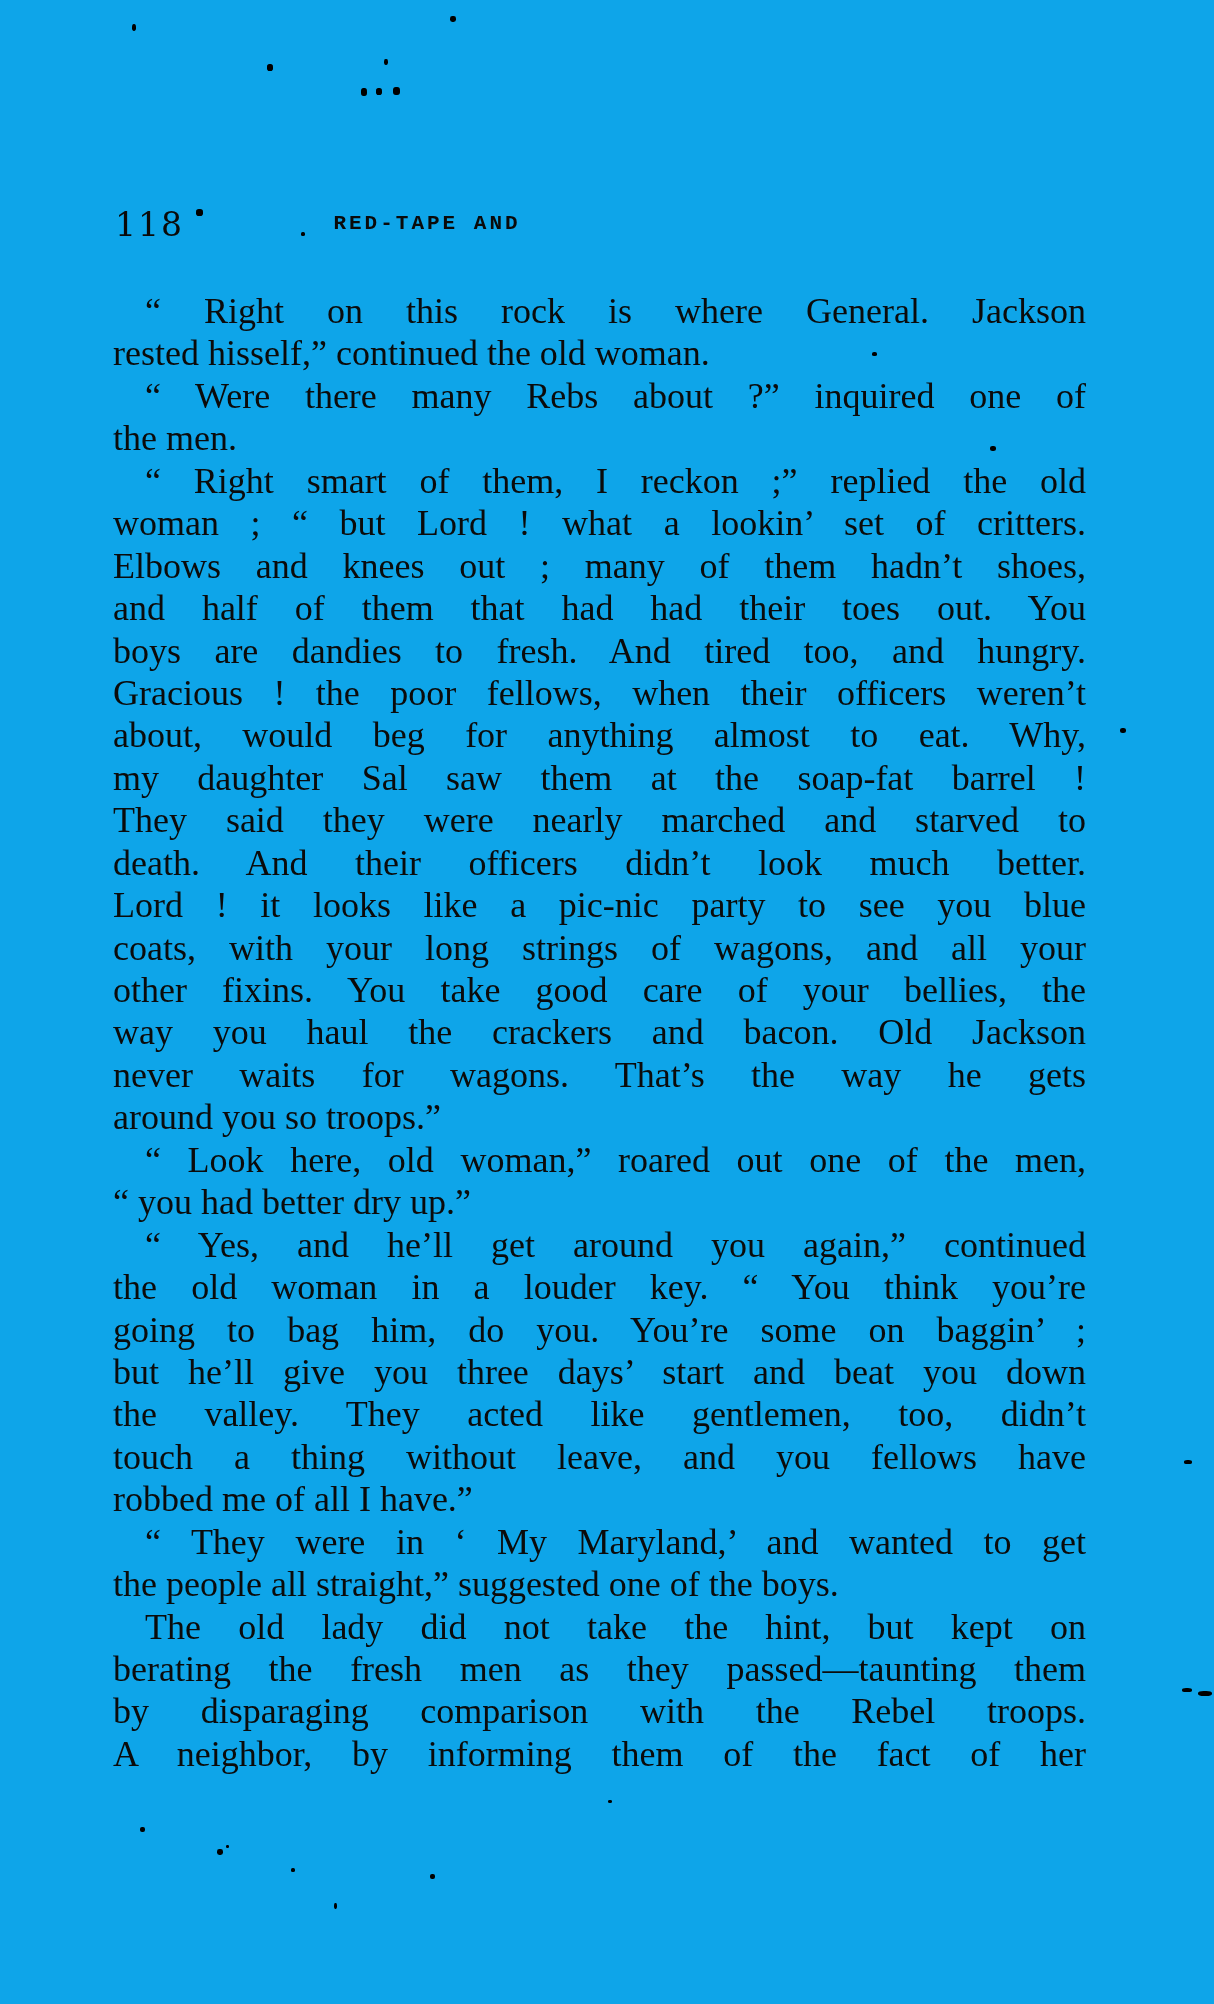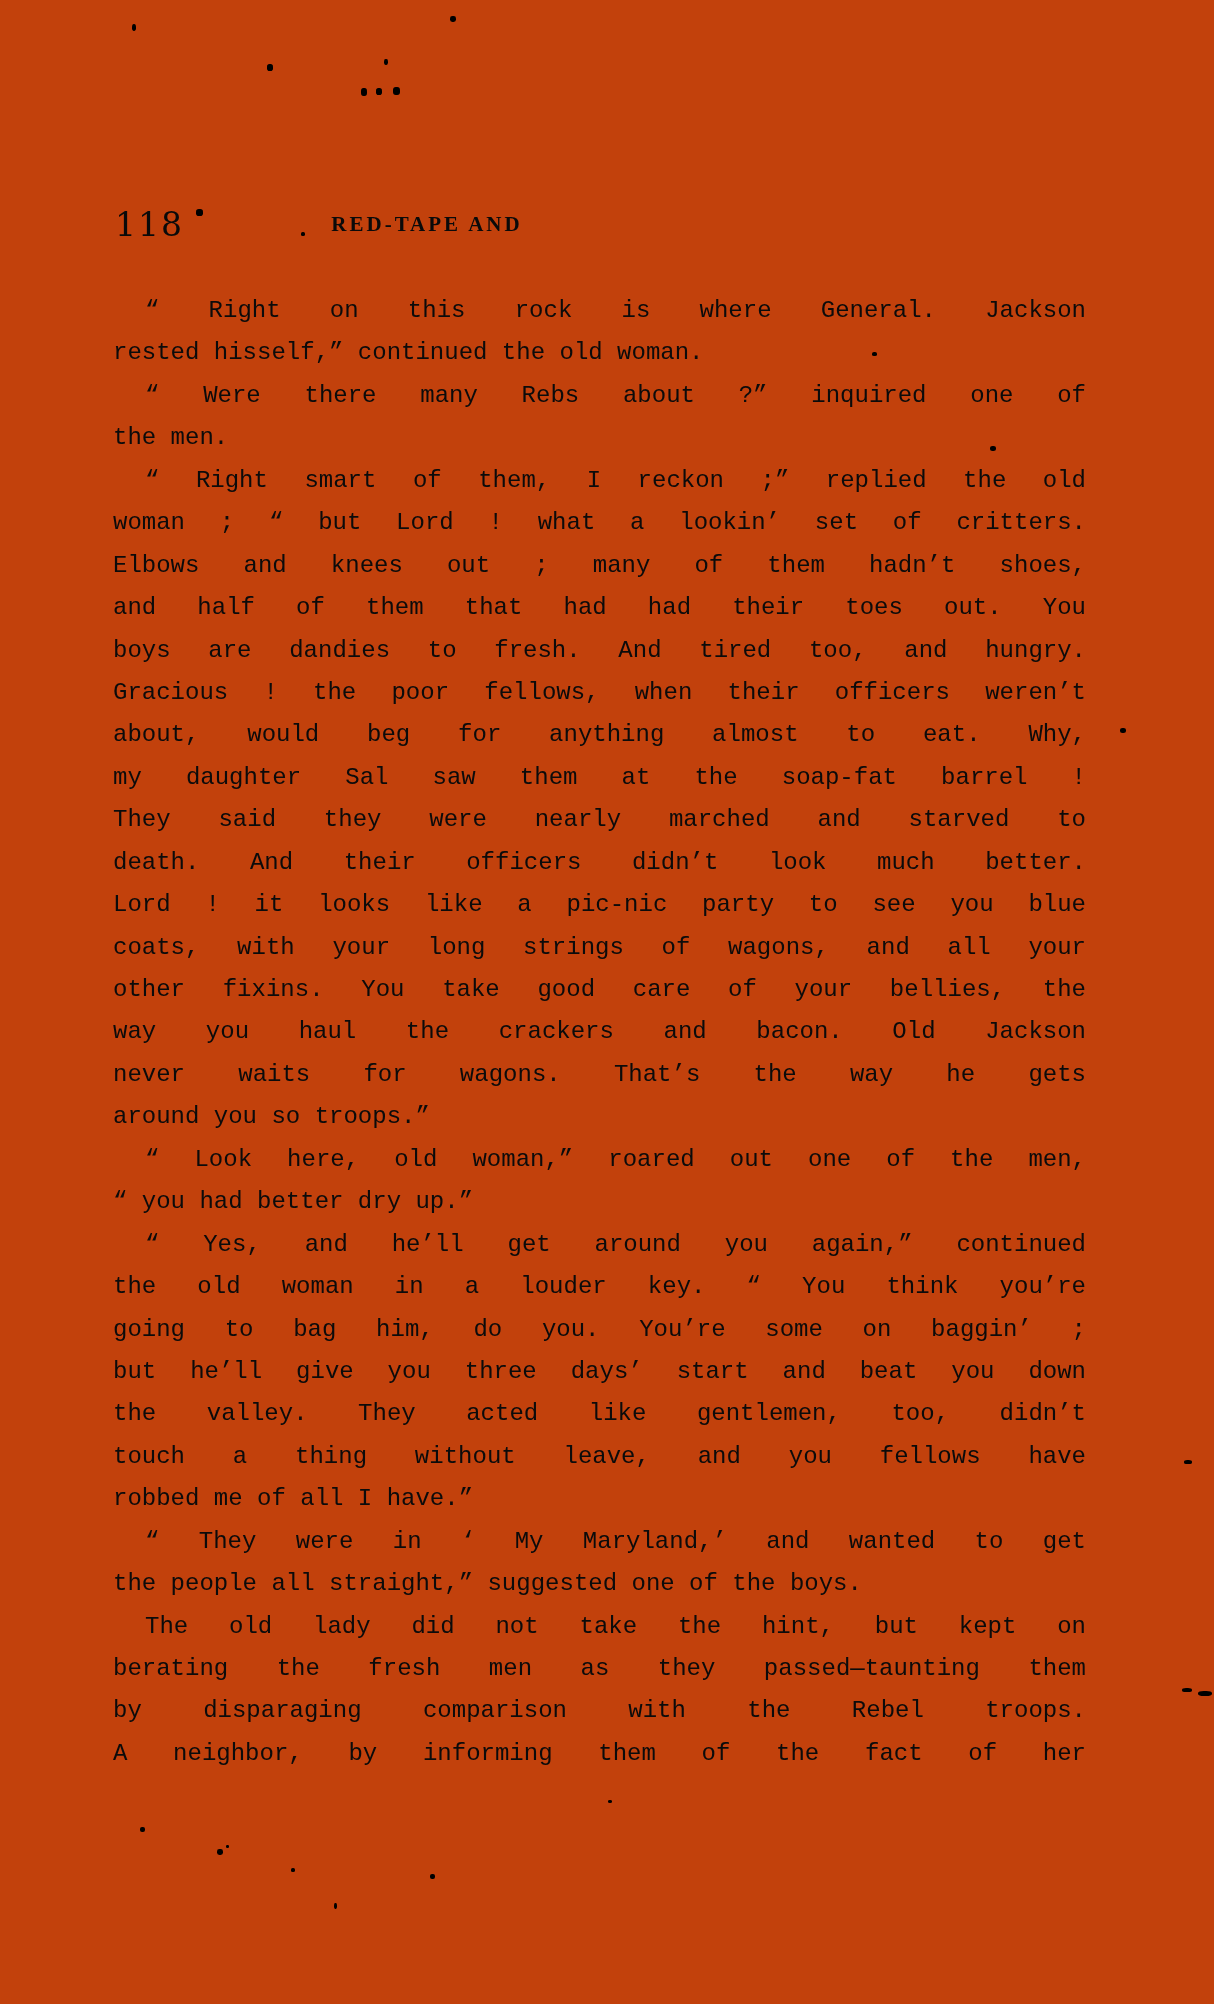--- a/index.html
+++ b/index.html
@@ -4,21 +4,21 @@
 <style>
   html, body {
     margin: 0;
     padding: 0;
     background: #ffffff;
   }
   .page {
     position: relative;
     width: 1214px;
     height: 2004px;
-    background: #c2410c;
+    background: #0ea5e9;
     overflow: hidden;
     color: #0a0a0a;
   }
   .header {
     position: absolute;
     top: 205px;
     left: 113px;
     width: 973px;
     height: 46px;
     font-family: "DejaVu Serif", serif;
@@ -34,29 +34,29 @@
   .runhead {
     position: absolute;
     left: 114px;
     top: 7px;
     width: 400px;
     text-align: center;
     font-size: 21px;
     font-weight: bold;
     letter-spacing: 3px;
     color: #0a0a0a;
-    font-family: Liberation Serif, serif;
+    font-family: Liberation Mono, monospace;
   }
   .textblock {
     position: absolute;
     left: 113px;
     top: 290px;
     width: 973px;
-    font-family: Liberation Mono, monospace;
-    font-size: 24px;
+    font-family: Liberation Serif, serif;
+    font-size: 36px;
     line-height: 42.45px;
     color: #0b0b0b;
   }
   .line {
     text-align: justify;
     text-align-last: justify;
     height: 42.45px;
     white-space: normal;
     overflow: visible;
   }

